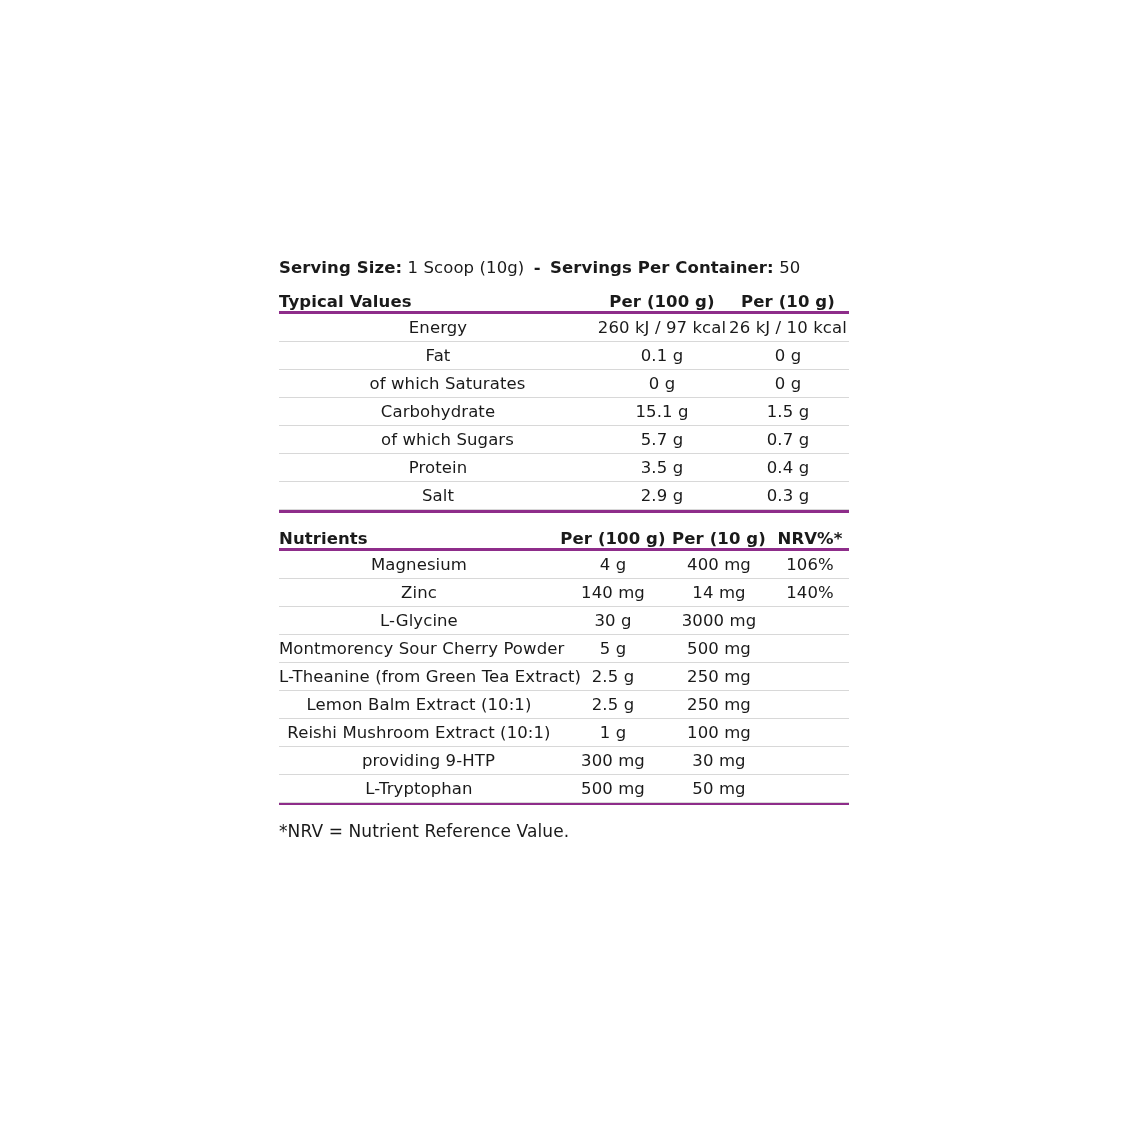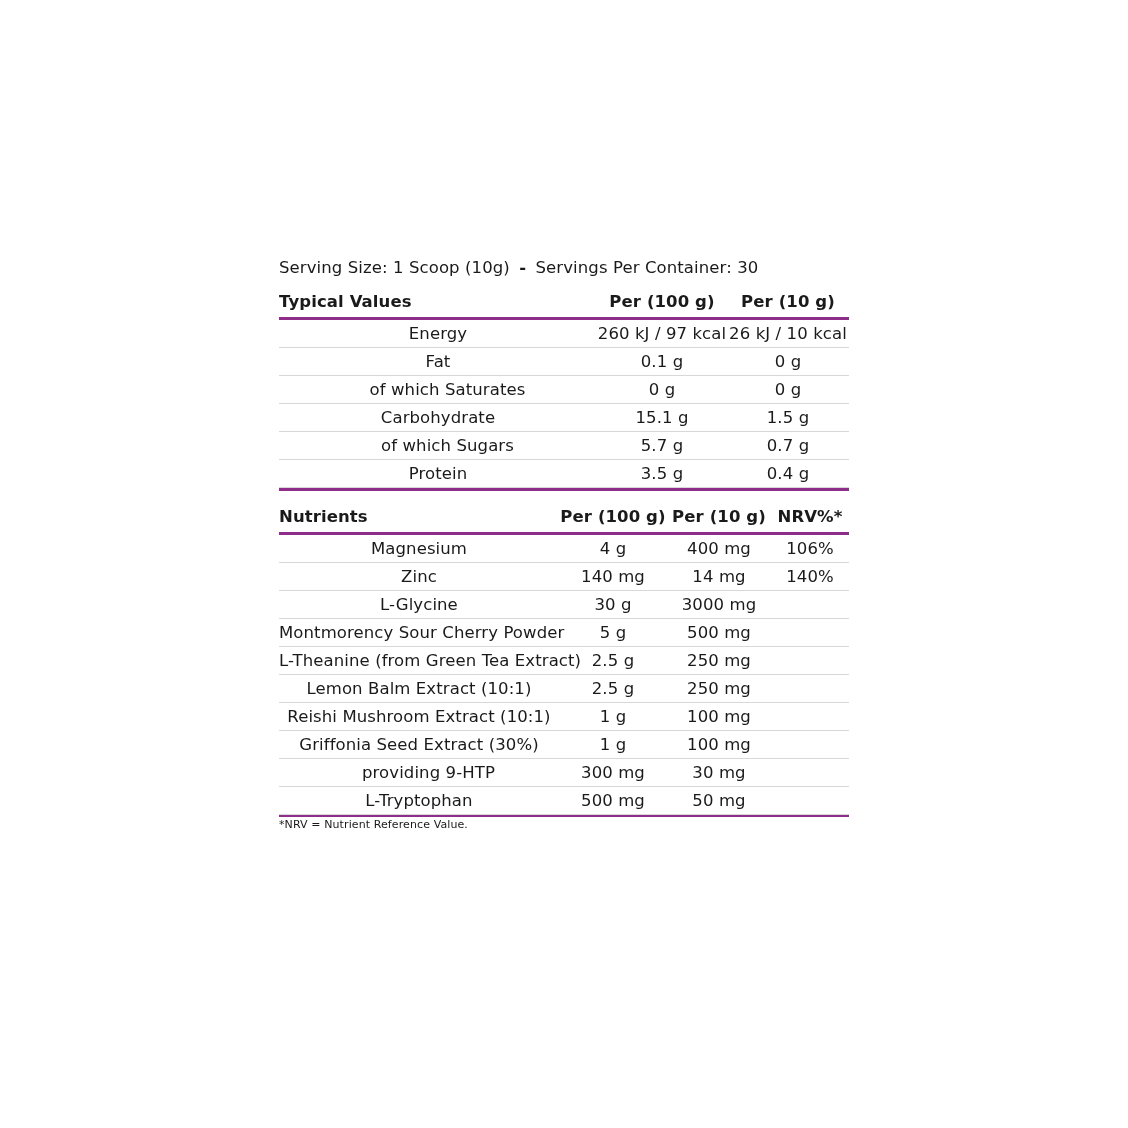--- a/index.html
+++ b/index.html
@@ -22,41 +22,40 @@
     width: 570px;
   }
   .serving-line {
     font-size: 16.5px;
     line-height: 1.2;
     margin-bottom: 14px;
     white-space: nowrap;
     letter-spacing: 0.1px;
   }
   .serving-line .lbl {
-    font-weight: normal;
+    font-weight: bold;
   }
   .serving-line .sep {
     font-weight: bold;
     padding: 0 4px;
   }
   table {
     border-collapse: collapse;
     width: 100%;
     table-layout: fixed;
   }
   th, td {
     padding: 0;
     font-size: 16.5px;
     font-weight: normal;
     vertical-align: baseline;
     letter-spacing: 0.1px;
   }
   .hdr th {
     font-weight: bold;
-    padding-bottom: 6px;
     white-space: nowrap;
   }
   .hdr th.left { text-align: left; }
   .hdr th.right { text-align: center; }
   .rule-row td {
     padding: 0;
   }
   .rule {
     height: 3px;
     background: #8e2d8a;
@@ -74,22 +73,22 @@
     white-space: nowrap;
   }
   .body-row:last-child td {
     border-bottom: none;
   }
   .body-row td.name { text-align: center; }
   .body-row td.val { text-align: center; }
   .indent { padding-left: 19px; }
   .spacer { height: 16px; }
   .footnote {
-    font-size: 11px;
-    margin-top: 1px;
+    font-size: 17px;
+    margin-top: 16px;
     letter-spacing: 0.1px;
   }
   
   .tv col.c1 { width: 318px; }
   .tv col.c2 { width: 130px; }
   .tv col.c3 { width: 122px; }
   
   .nu col.c1 { width: 280px; }
   .nu col.c2 { width: 108px; }
   .nu col.c3 { width: 104px; }
@@ -98,21 +97,21 @@
 </head>
 <body>
 
 <div class="panel">
 
   <div class="serving-line">
     <span class="lbl">Serving Size:</span>
     <span>1 Scoop (10g)</span>
     <span class="sep">-</span>
     <span class="lbl">Servings Per Container:</span>
-    <span>30</span>
+    <span>50</span>
   </div>
 
   <table class="tv">
     <colgroup>
         <col class="c1">
         <col class="c2">
         <col class="c3">
       </colgroup>
     <thead>
       <tr class="hdr">
@@ -149,20 +148,25 @@
       </tr>
       <tr class="body-row">
         <td class="name indent">of which Sugars</td>
         <td class="val">5.7 g</td>
         <td class="val">0.7 g</td>
       </tr>
       <tr class="body-row">
         <td class="name">Protein</td>
         <td class="val">3.5 g</td>
         <td class="val">0.4 g</td>
+      </tr>
+      <tr class="body-row">
+        <td class="name">Salt</td>
+        <td class="val">2.9 g</td>
+        <td class="val">0.3 g</td>
       </tr>
       <tr class="rule-row">
         <td colspan="3">
             <div class="rule"></div>
           </td>
       </tr>
     </tbody>
   </table>
 
   <div class="spacer"></div>
@@ -224,26 +228,20 @@
         <td class="val">250 mg</td>
         <td class="val"></td>
       </tr>
       <tr class="body-row">
         <td class="name">Reishi Mushroom Extract (10:1)</td>
         <td class="val">1 g</td>
         <td class="val">100 mg</td>
         <td class="val"></td>
       </tr>
       <tr class="body-row">
-        <td class="name">Griffonia Seed Extract (30%)</td>
-        <td class="val">1 g</td>
-        <td class="val">100 mg</td>
-        <td class="val"></td>
-      </tr>
-      <tr class="body-row">
         <td class="name indent">providing 9-HTP</td>
         <td class="val">300 mg</td>
         <td class="val">30 mg</td>
         <td class="val"></td>
       </tr>
       <tr class="body-row">
         <td class="name">L-Tryptophan</td>
         <td class="val">500 mg</td>
         <td class="val">50 mg</td>
         <td class="val"></td>

